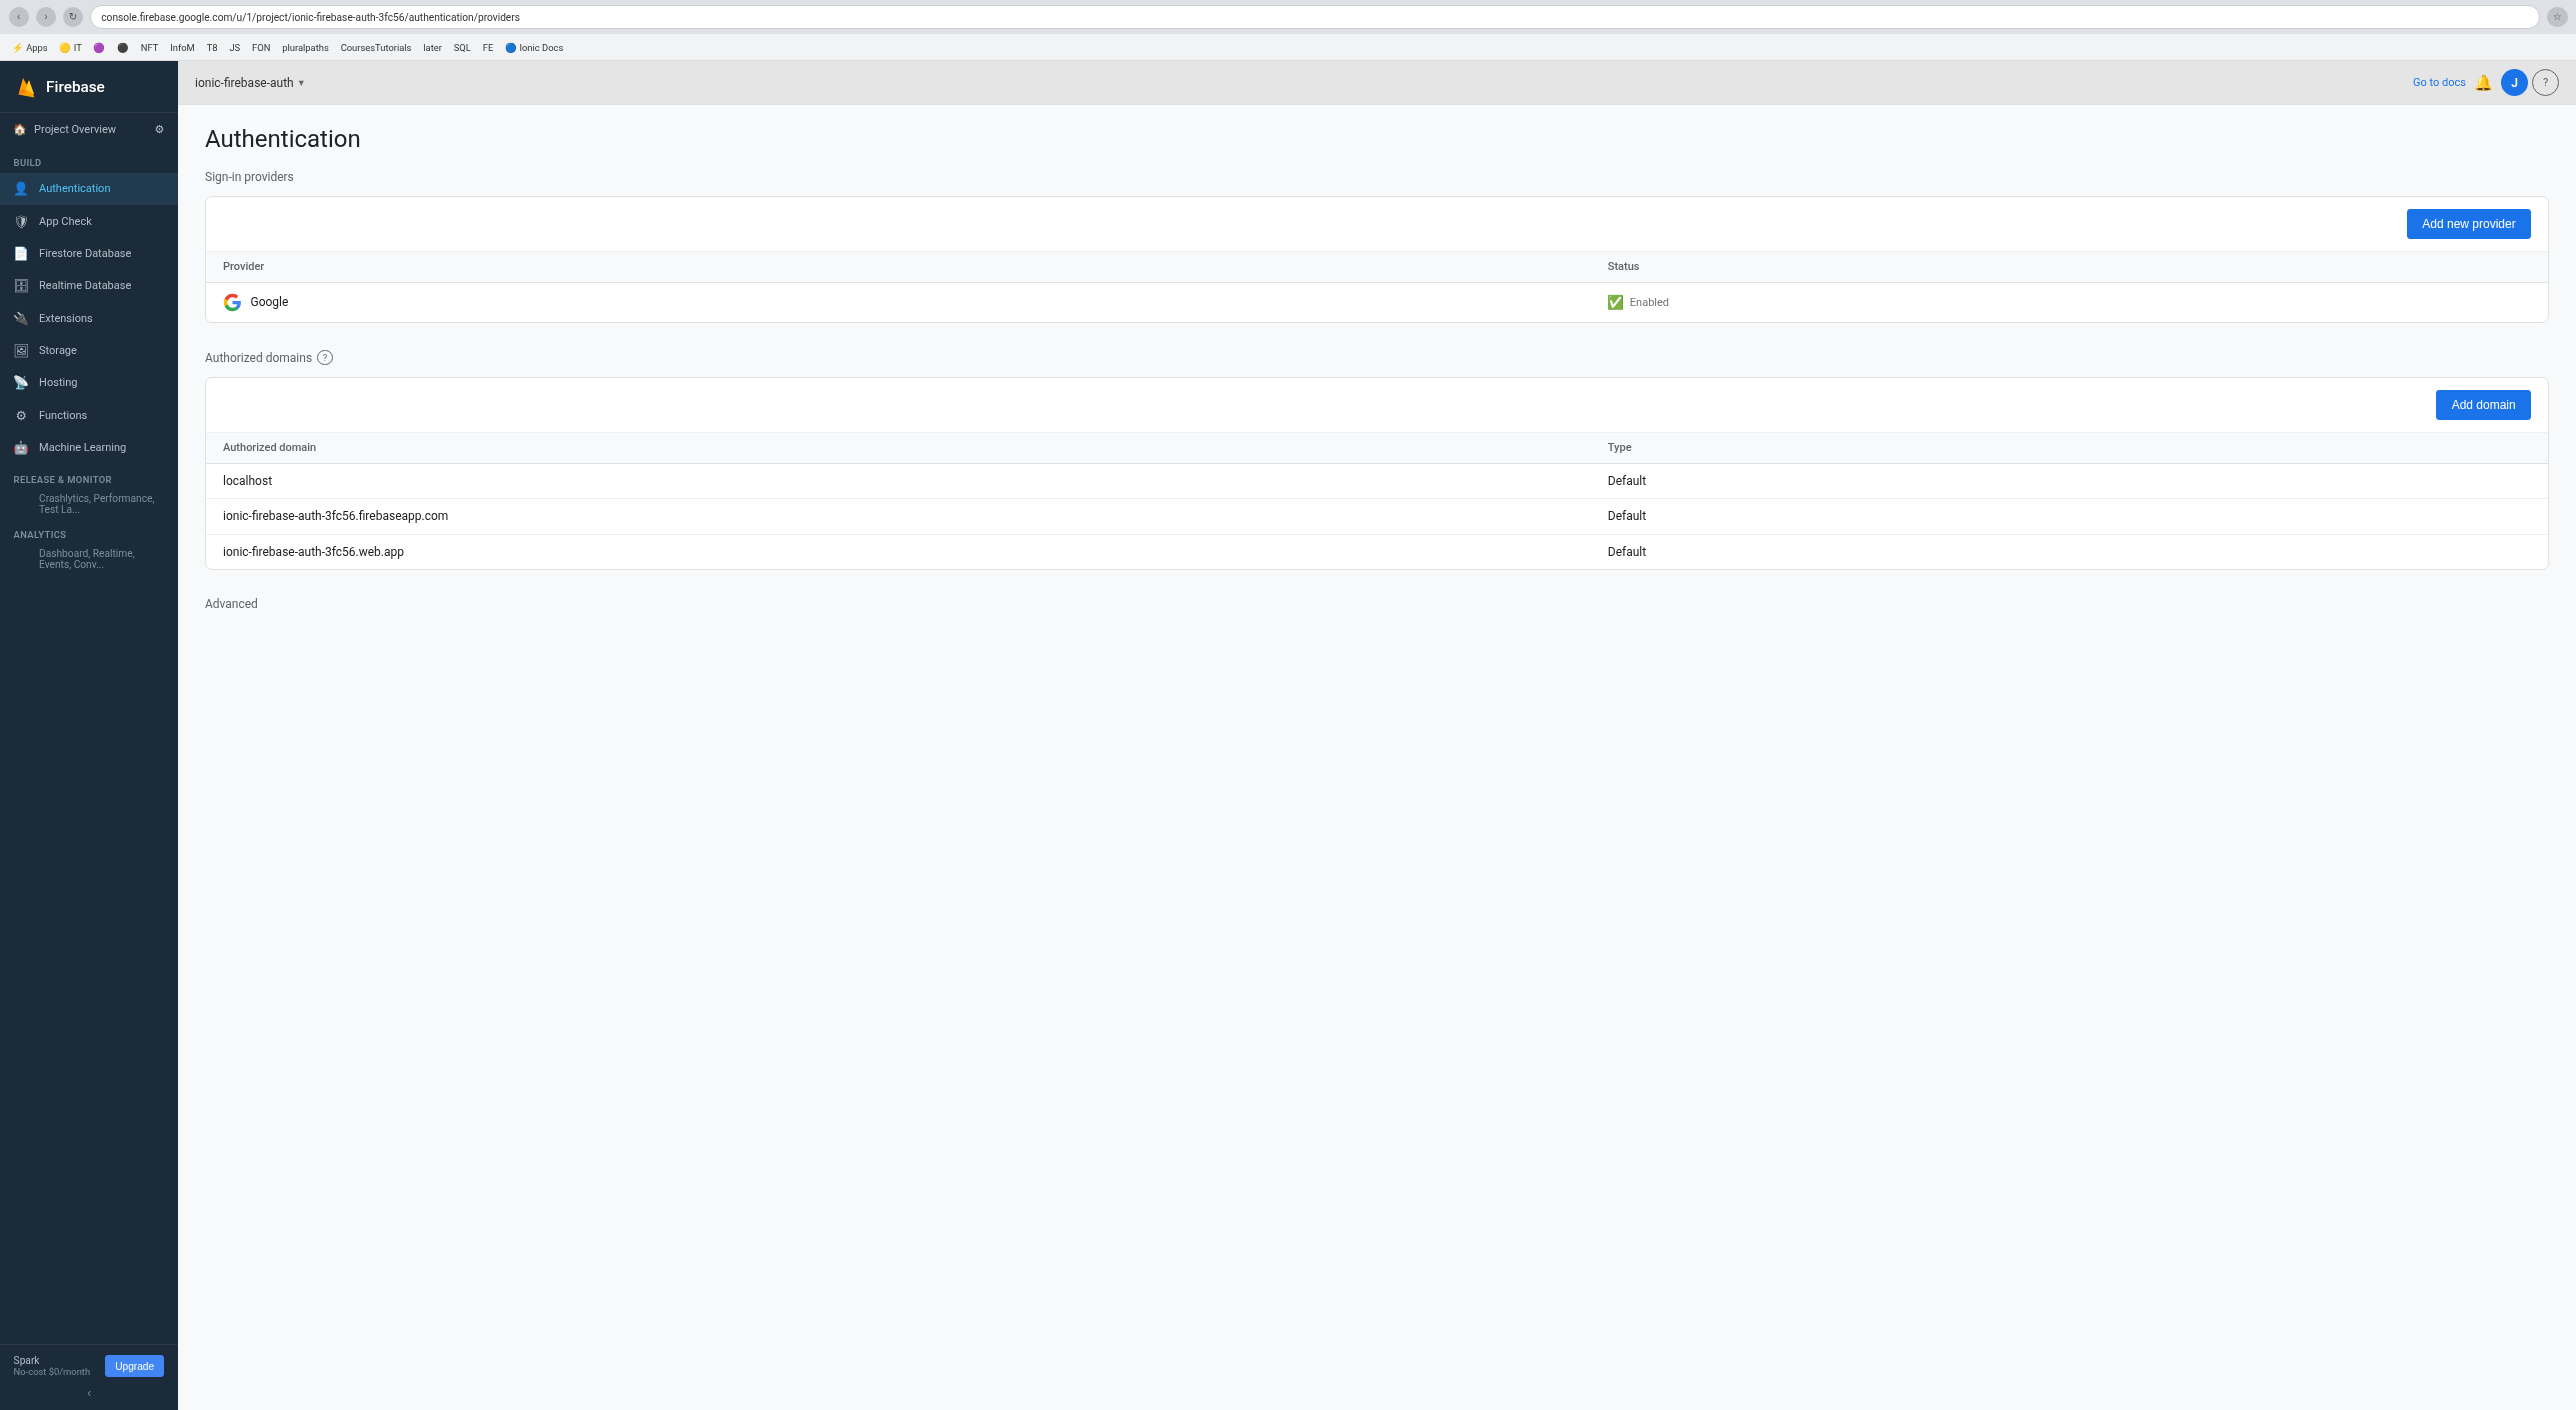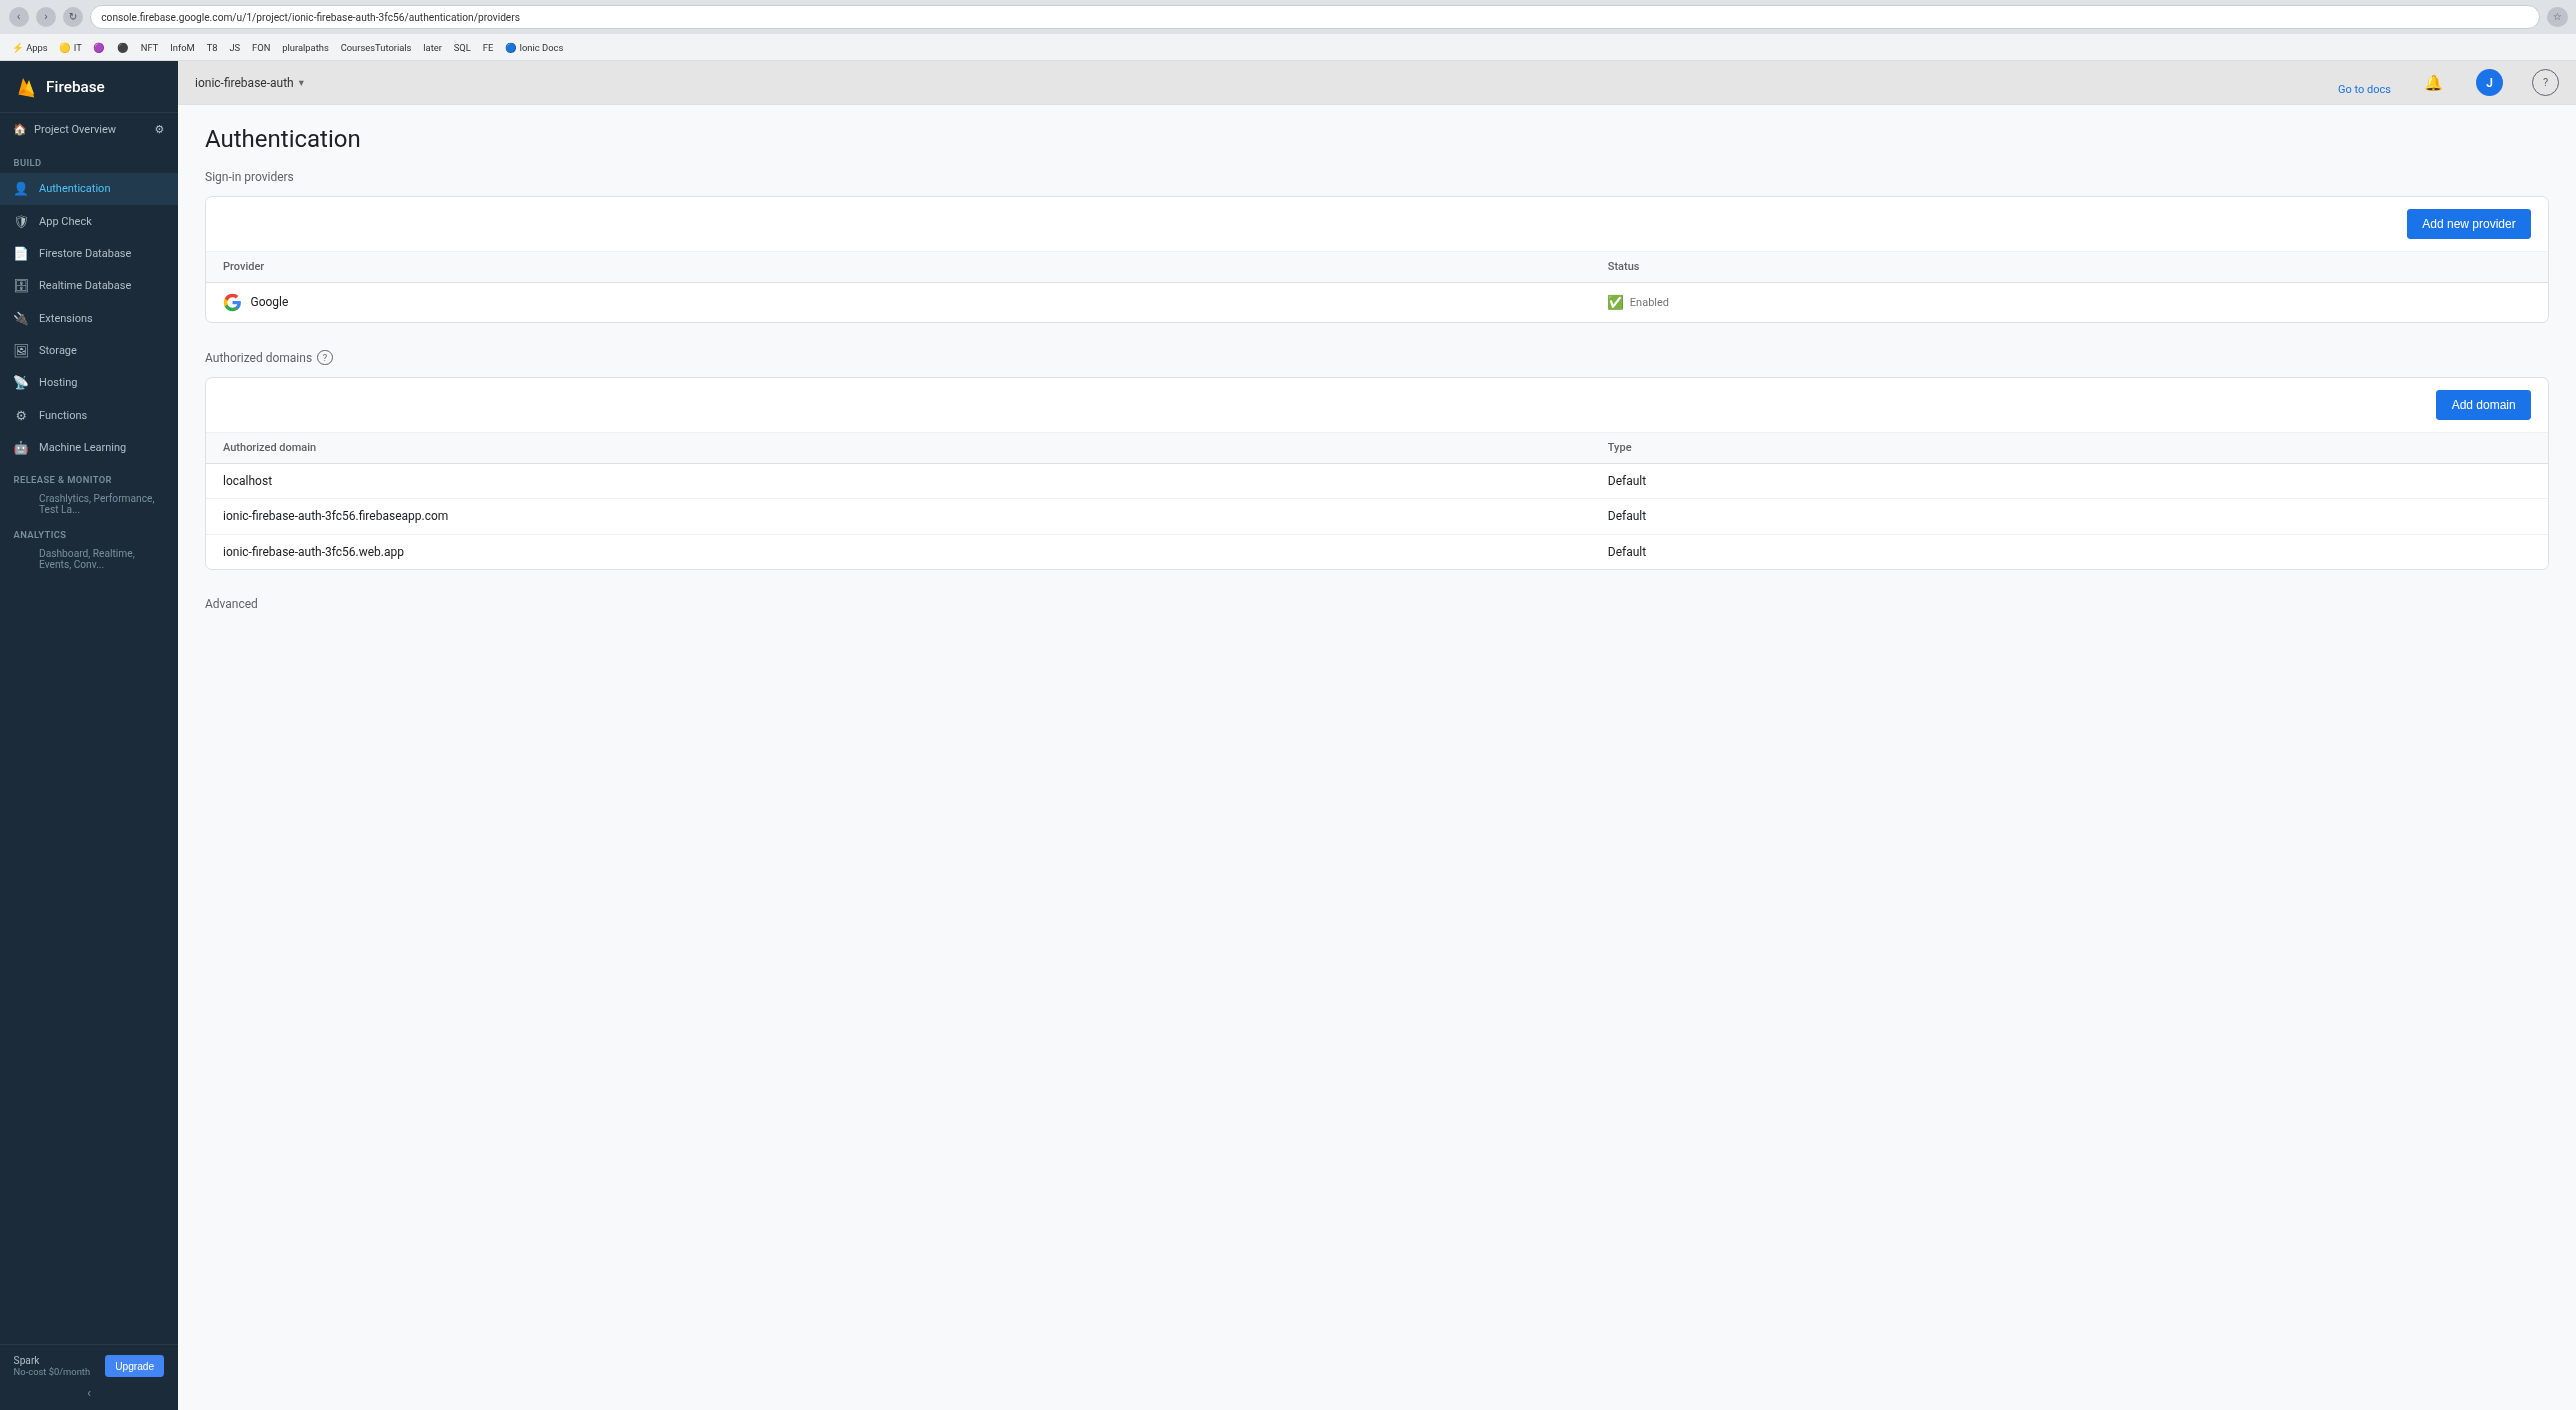--- a/index.html
+++ b/index.html
@@ -135,21 +135,21 @@
     }
     .project-selector {
       display: flex;
       align-items: center;
       gap: 5.1px;
       font-size: 12px;
       color: #333;
       cursor: pointer;
     }
     .project-selector .chevron { color: #666; font-size: 10.2px; }
-    .top-bar-actions { display: flex; align-items: flex-end; gap: 29px; }
+    .top-bar-actions { display: flex; align-items: center; gap: 4px; }
     .go-to-docs { font-size: 11px; color: #1a73e8; cursor: pointer; }
     .top-bar-icon { width: 27px; height: 27px; border-radius: 50%; display: flex; align-items: center; justify-content: center; cursor: pointer; font-size: 15.3px; color: #555; }
     .avatar { width: 27px; height: 27px; border-radius: 50%; background: #1a73e8; color: white; display: flex; align-items: center; justify-content: center; font-size: 12px; font-weight: 600; cursor: pointer; }
 
     
     .page {
       flex: 1;
       overflow-y: auto;
       padding: 20.4px 27px;
     }

